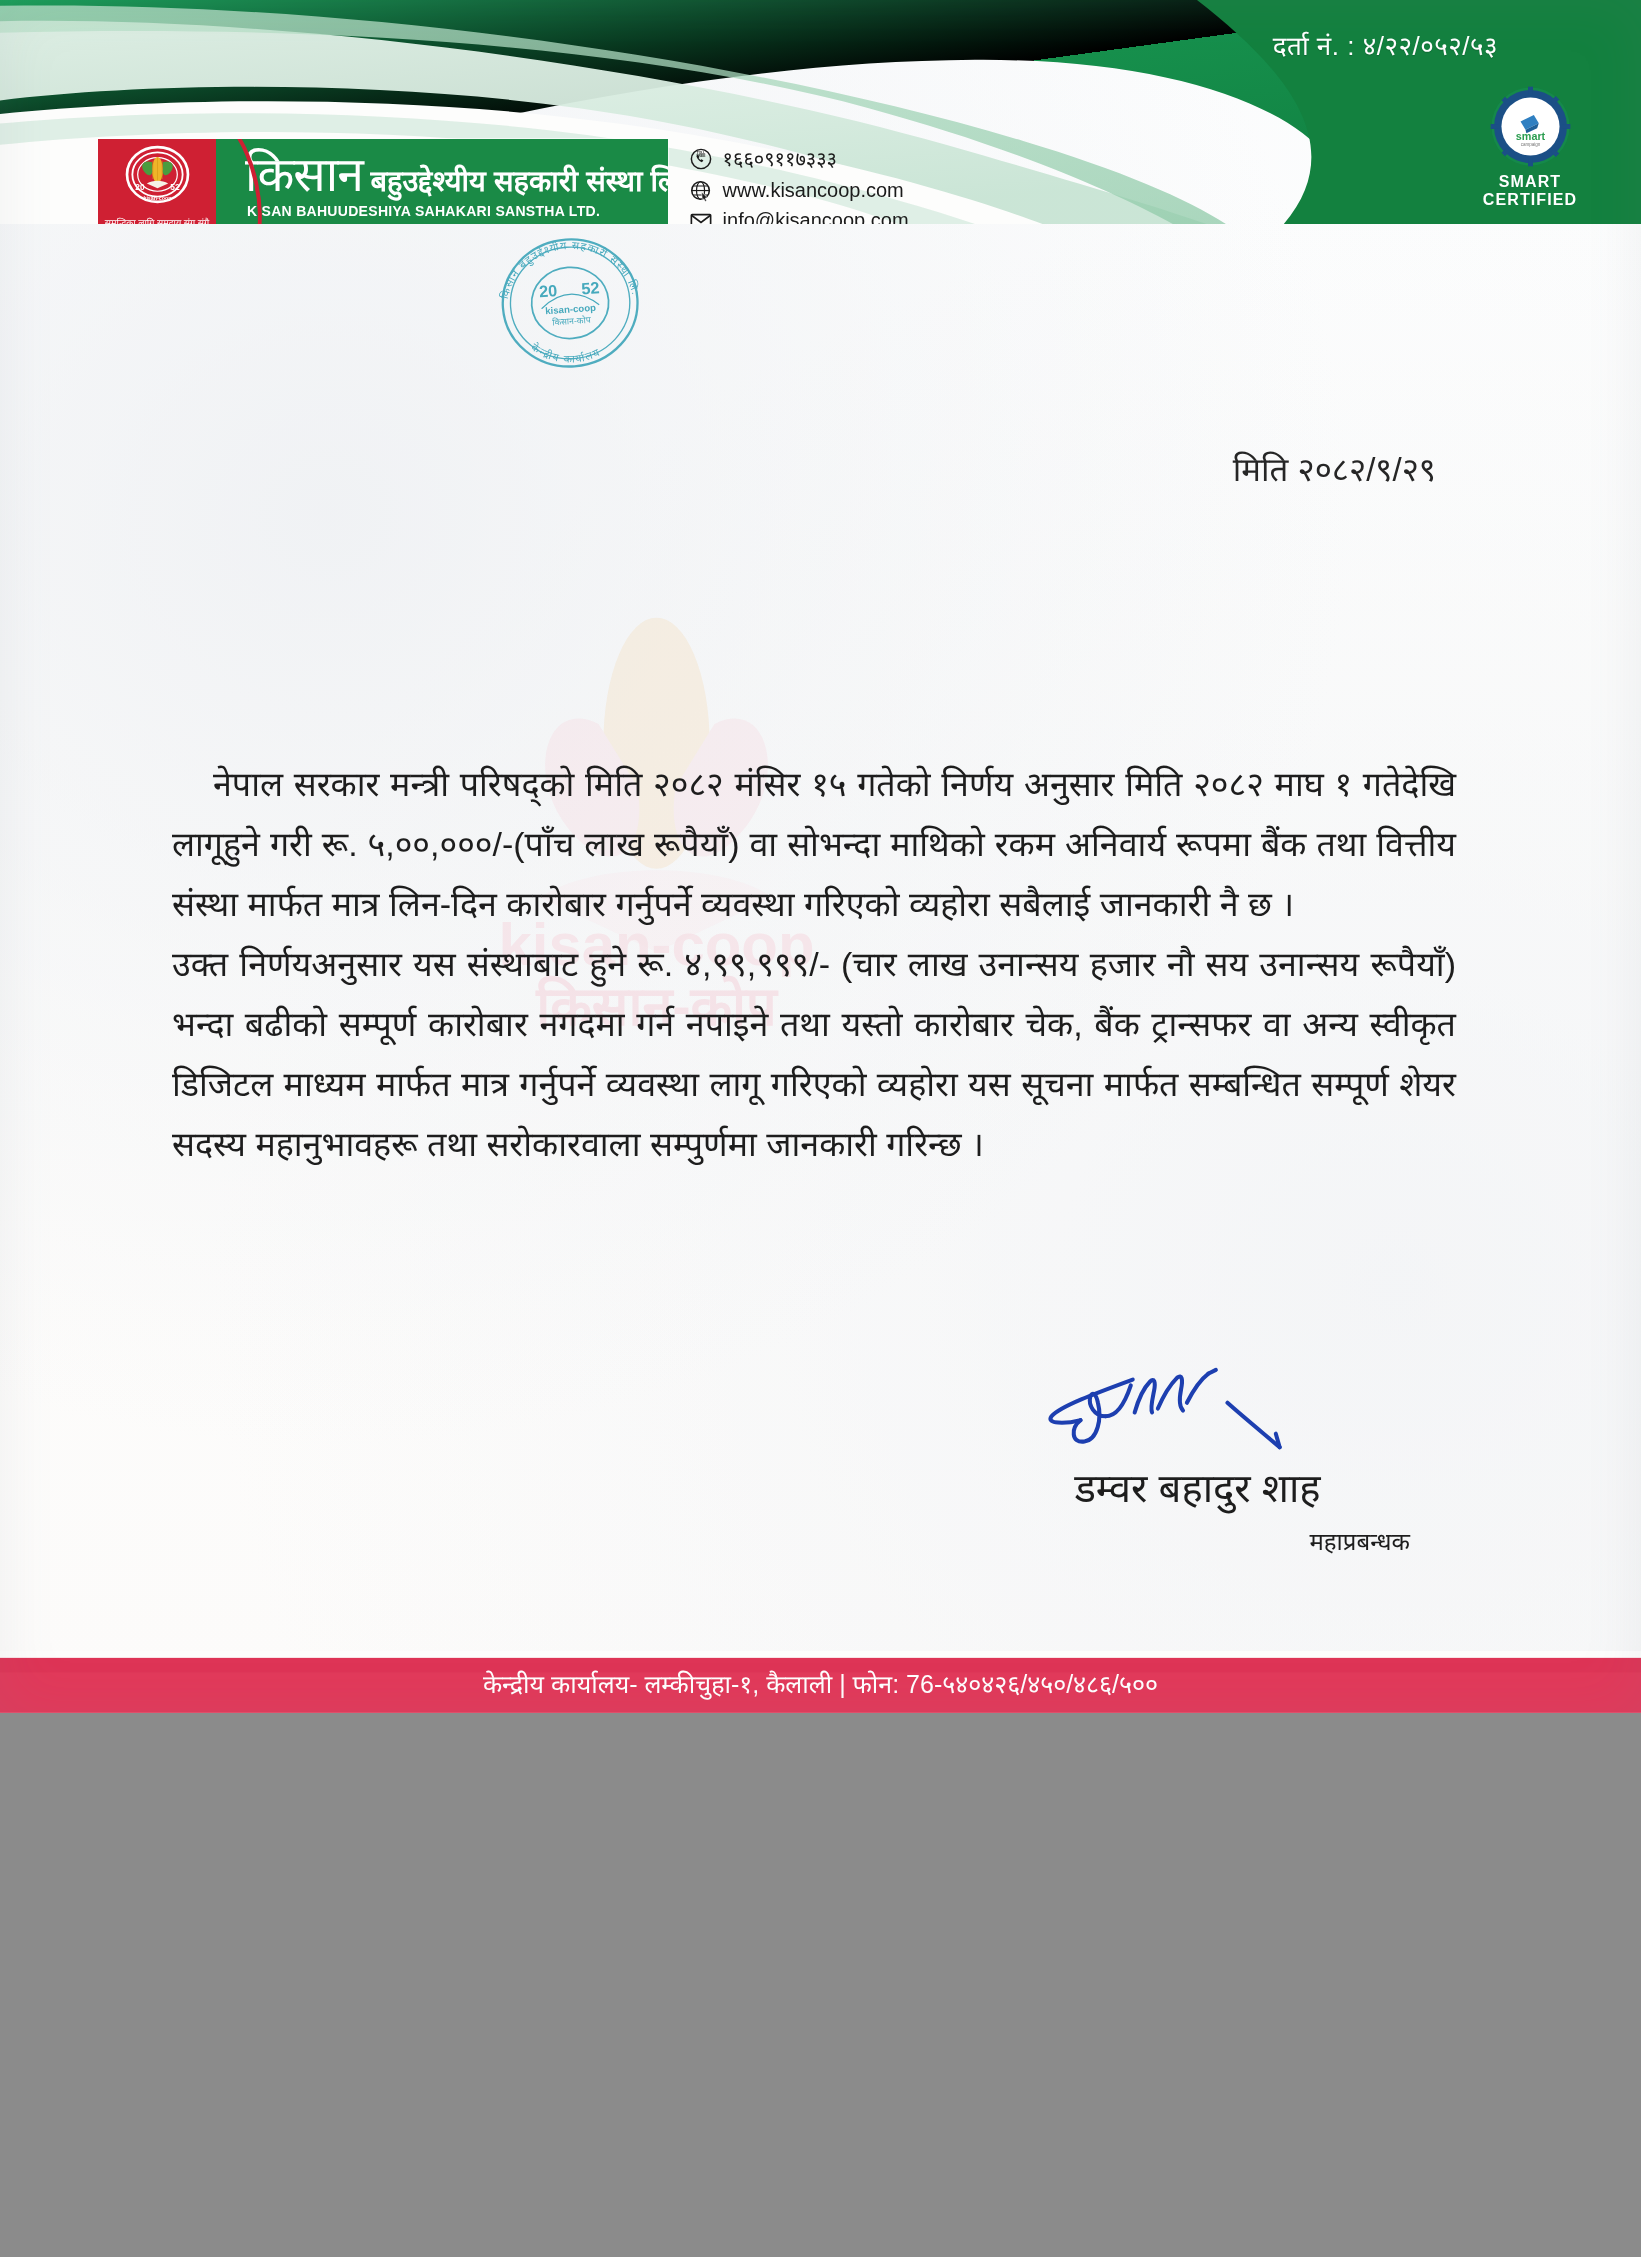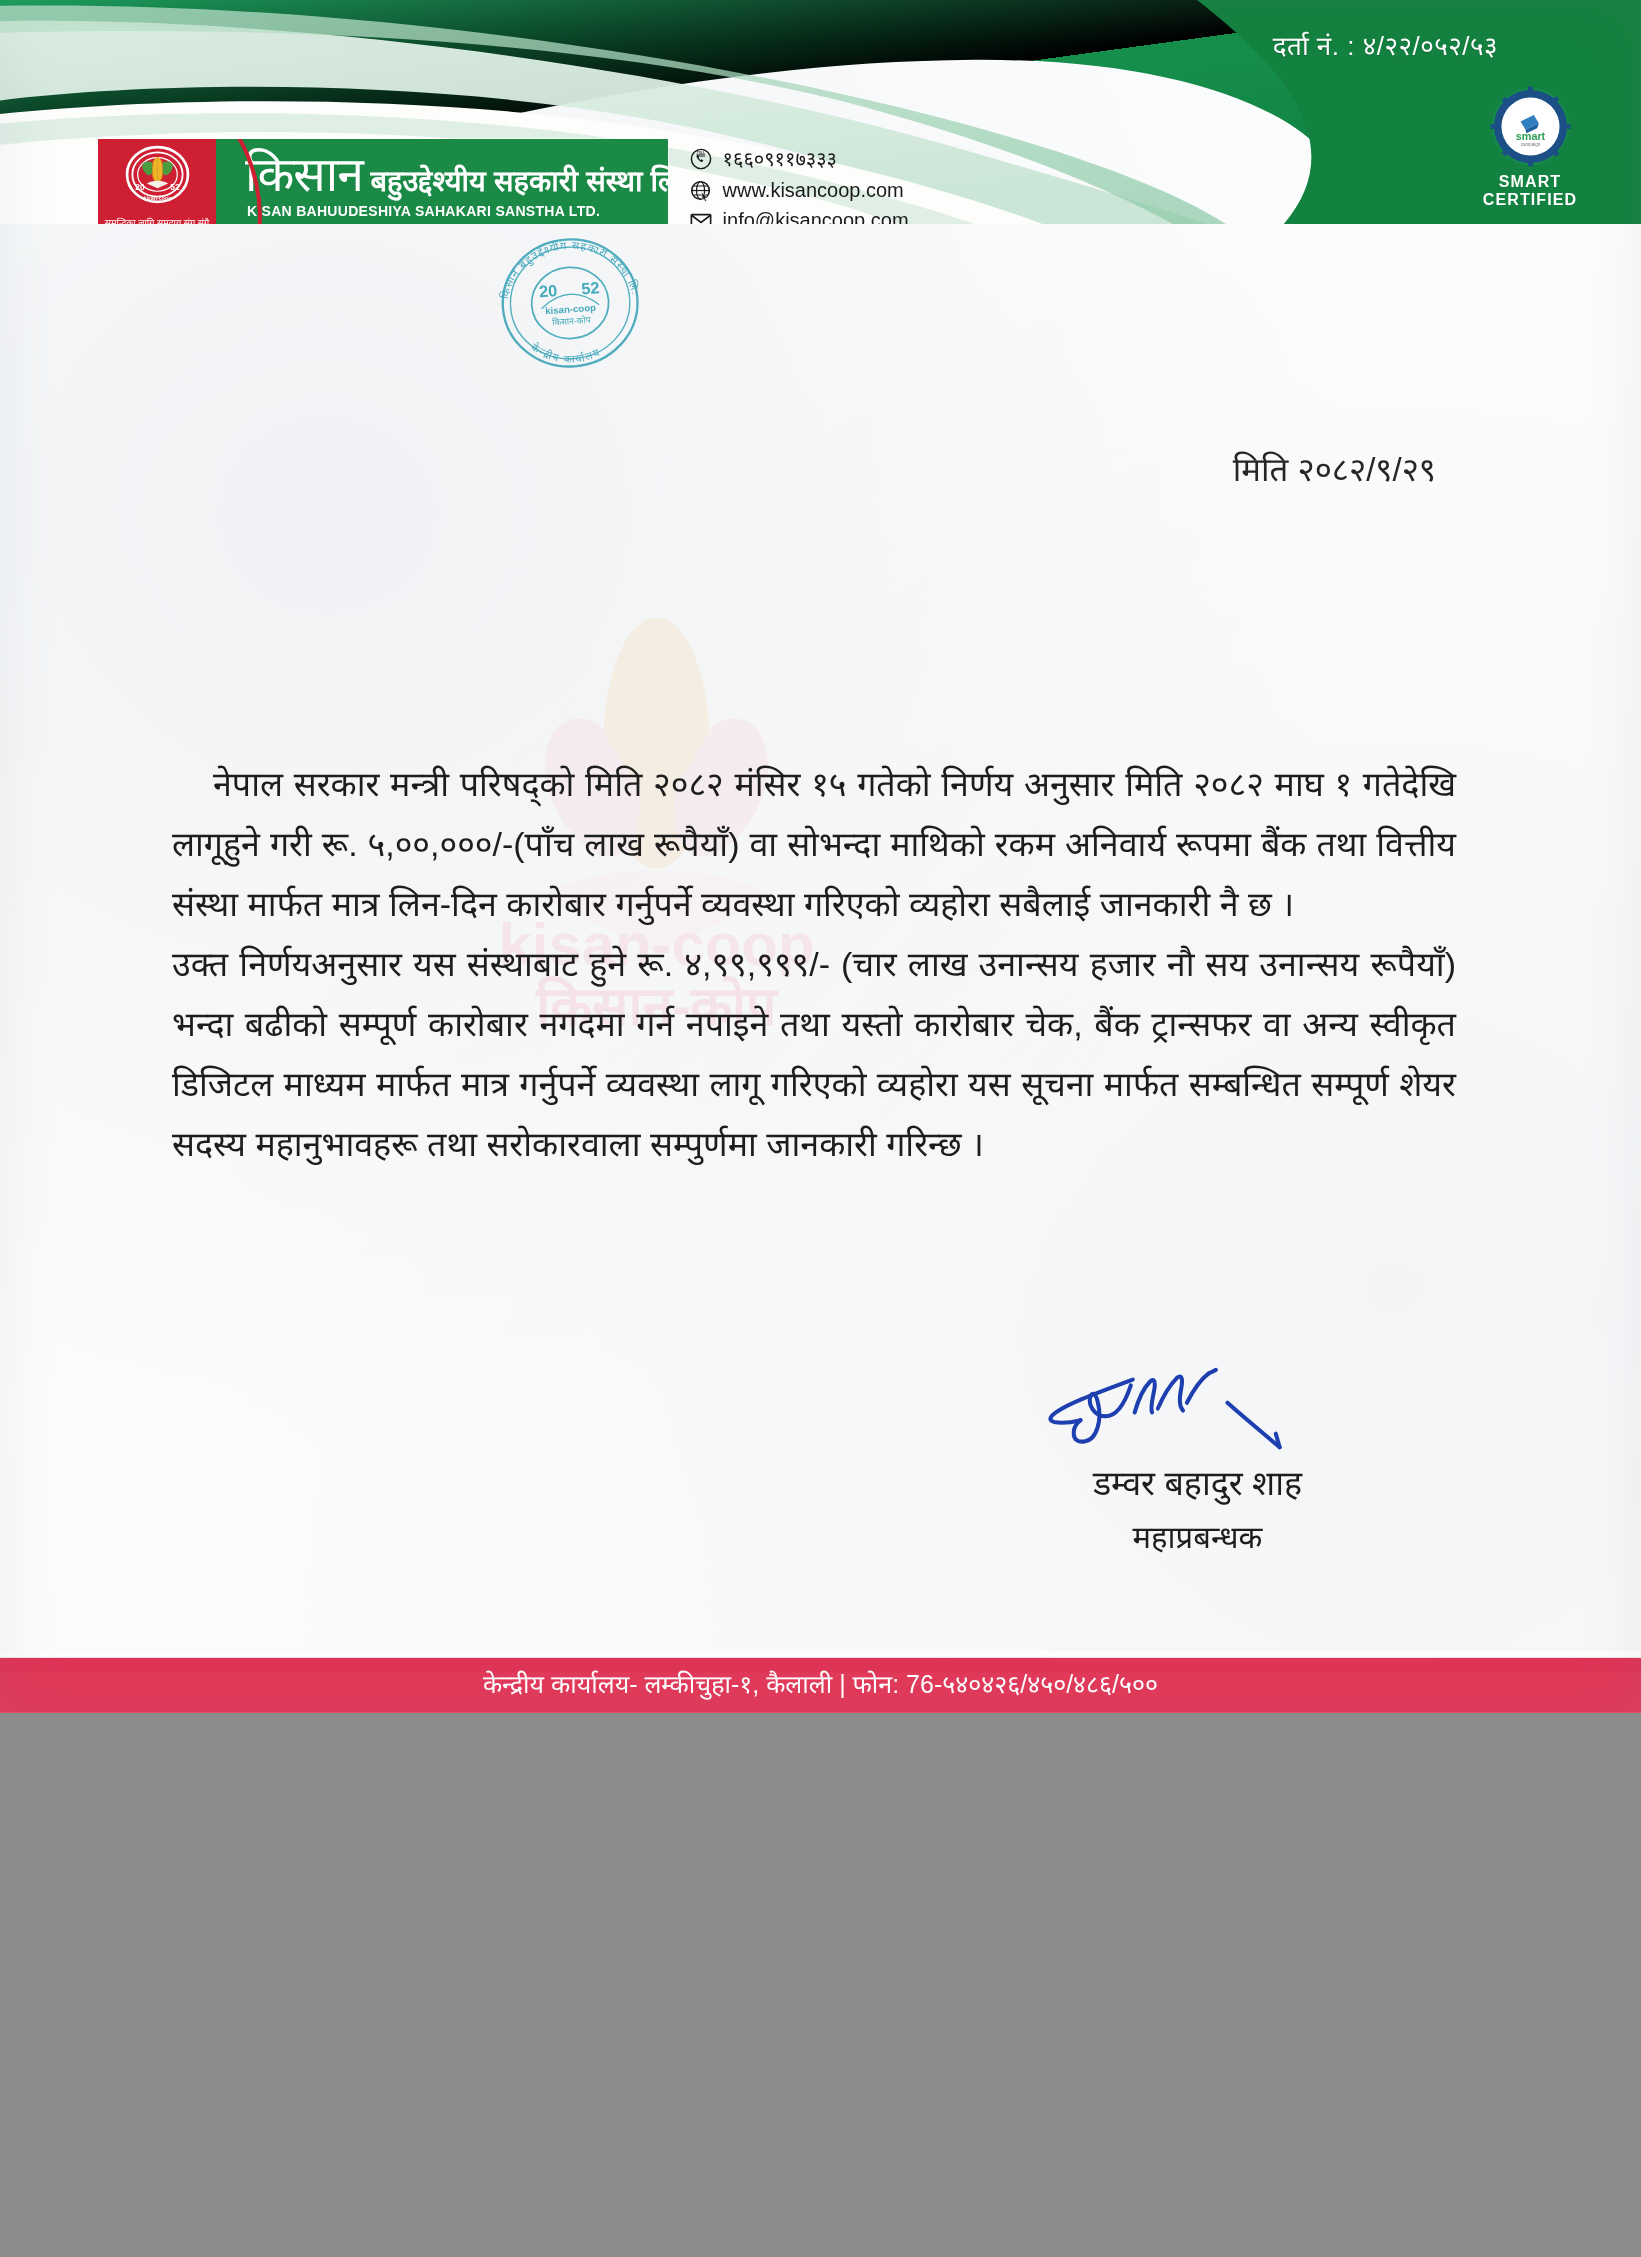--- a/index.html
+++ b/index.html
@@ -259,29 +259,30 @@
     left: 985px;
     width: 425px;
     text-align: center;
   }
   .sig-mark {
     height: 93px;
     margin-bottom: 1.9px;
     position: relative;
   }
   .sig-name {
-    font-size: 34px;
+    font-size: 40px;
     color: #1d1d1d;
     white-space: nowrap;
   }
   .sig-title {
-    font-size: 31px;
+    font-size: 24px;
     color: #1d1d1d;
     margin-top: 9.7px;
     white-space: nowrap;
+    text-align: right;
   }
 
   
   .footer-band {
     position: absolute;
     left: 0;
     bottom: 0;
     width: 1641px;
     height: 62px;
     overflow: hidden;

